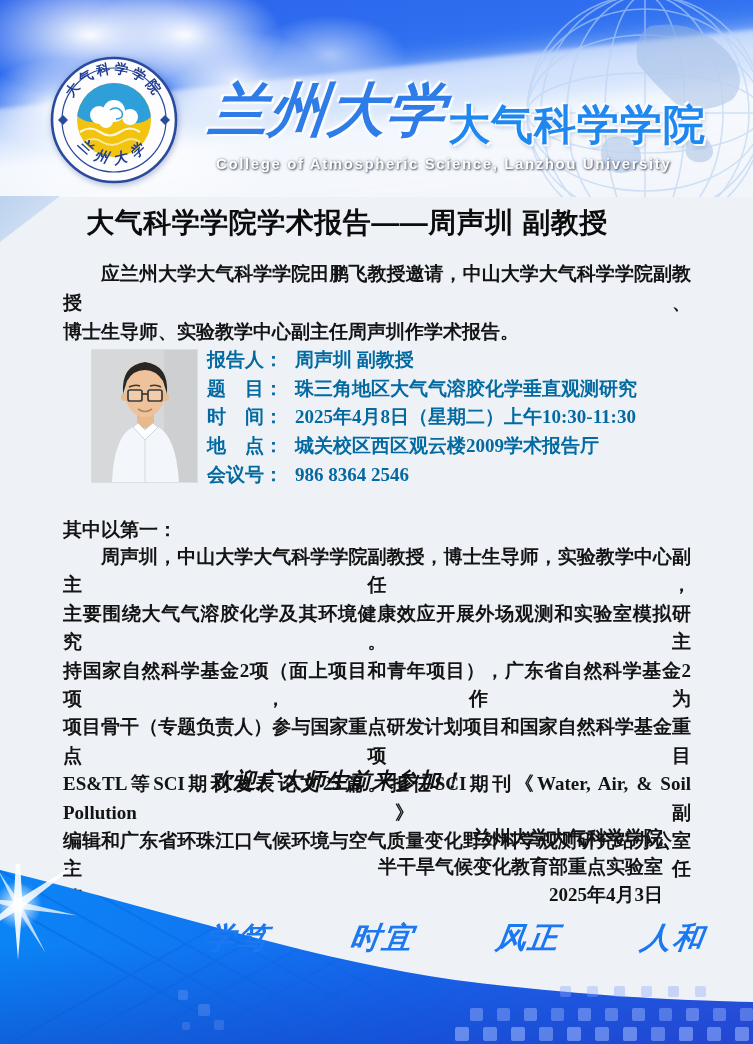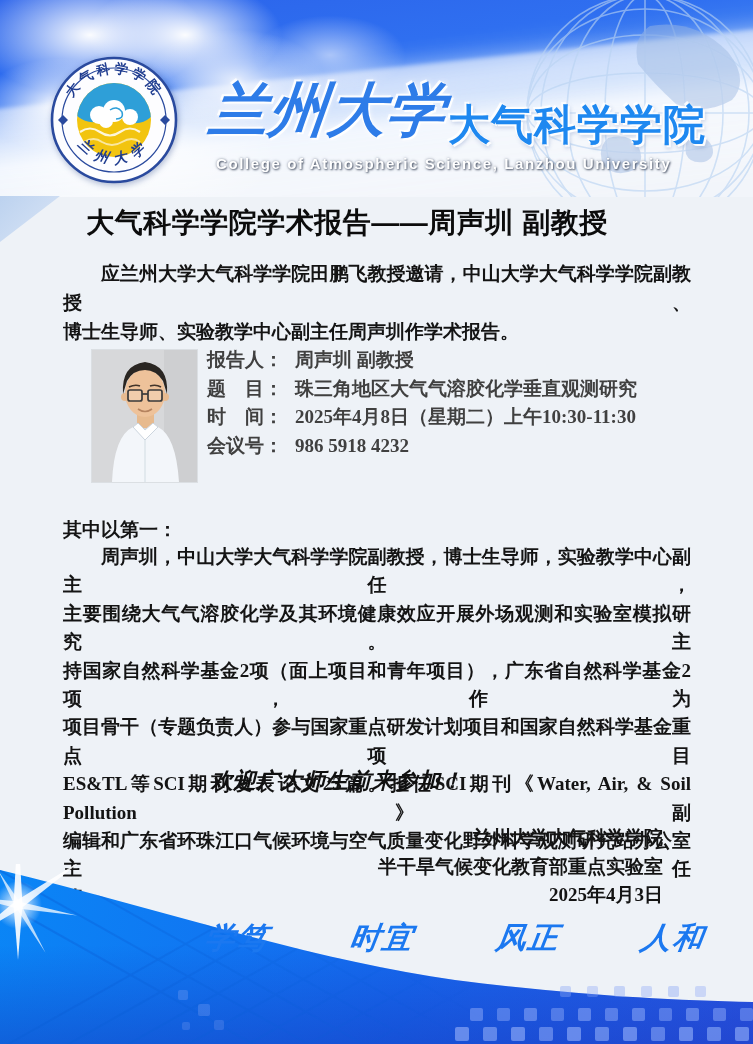--- a/index.html
+++ b/index.html
@@ -38,21 +38,21 @@
       background:linear-gradient(135deg,#bcd2ef,#dbe6f6);clip-path:polygon(0 0,100% 0,0 100%);}
   
   .doc-title{position:absolute;left:0;top:204px;width:694px;text-align:center;
       font-size:28px;font-weight:900;color:#0c0c0c;letter-spacing:.5px;}
   .serifnum{font-family:"Liberation Serif","Liberation Sans",sans-serif;}
   .intro{position:absolute;left:63px;top:259px;width:628px;font-size:19px;font-weight:600;
       color:#141414;line-height:29px;}
   .jline{text-align:justify;text-align-last:justify;}
   .indent{text-indent:38px;}
   .photo{position:absolute;left:92px;top:350px;width:105px;height:132px;box-shadow:0 0 0 1px rgba(0,0,0,.08);}
-  .details{position:absolute;left:207px;top:346px;font-size:19px;font-weight:600;color:#404040;}
+  .details{position:absolute;left:207px;top:346px;font-size:19px;font-weight:600;color:#0369a1;}
   .drow{height:28.6px;display:flex;align-items:center;white-space:nowrap;}
   .dlabel{display:inline-block;}
   .dvalue{display:inline-block;margin-left:12px;}
   .bio-head{position:absolute;left:63px;top:517px;font-size:19px;font-weight:700;color:#141414;}
   .bio{position:absolute;left:63px;top:543px;width:628px;font-size:19px;font-weight:600;
       color:#141414;line-height:28.4px;}
   .welcome{position:absolute;left:0;top:766px;width:675px;text-align:center;
       font-size:22px;font-weight:800;font-style:italic;color:#101010;letter-spacing:1px;}
   .footer{position:absolute;right:90px;top:824px;text-align:right;font-size:19px;font-weight:600;
       color:#141414;line-height:28.5px;}
@@ -166,22 +166,26 @@
     </div>
     <div class="drow">
       <span class="dlabel">题　目：</span>
       <span class="dvalue serifnum">珠三角地区大气气溶胶化学垂直观测研究</span>
     </div>
     <div class="drow">
       <span class="dlabel">时　间：</span>
       <span class="dvalue serifnum">2025年4月8日（星期二）上午10:30-11:30</span>
     </div>
     <div class="drow">
+      <span class="dlabel">地　点：</span>
+      <span class="dvalue serifnum">城关校区西区观云楼2009学术报告厅</span>
+    </div>
+    <div class="drow">
       <span class="dlabel">会议号：</span>
-      <span class="dvalue serifnum">986 5918 4232</span>
+      <span class="dvalue serifnum">986 8364 2546</span>
     </div>
   </div>
 
   <div class="bio-head">其中以第一：</div>
   <div class="bio serifnum">
     <div class="jline indent">周声圳，中山大学大气科学学院副教授，博士生导师，实验教学中心副主任，</div>
     <div class="jline">主要围绕大气气溶胶化学及其环境健康效应开展外场观测和实验室模拟研究。主</div>
     <div class="jline">持国家自然科学基金2项（面上项目和青年项目），广东省自然科学基金2项，作为</div>
     <div class="jline">项目骨干（专题负责人）参与国家重点研发计划项目和国家自然科学基金重点项目</div>
     <div class="jline">ES&amp;TL等SCI期刊发表论文23篇。担任SCI期刊《Water, Air, &amp; Soil Pollution》副</div>

